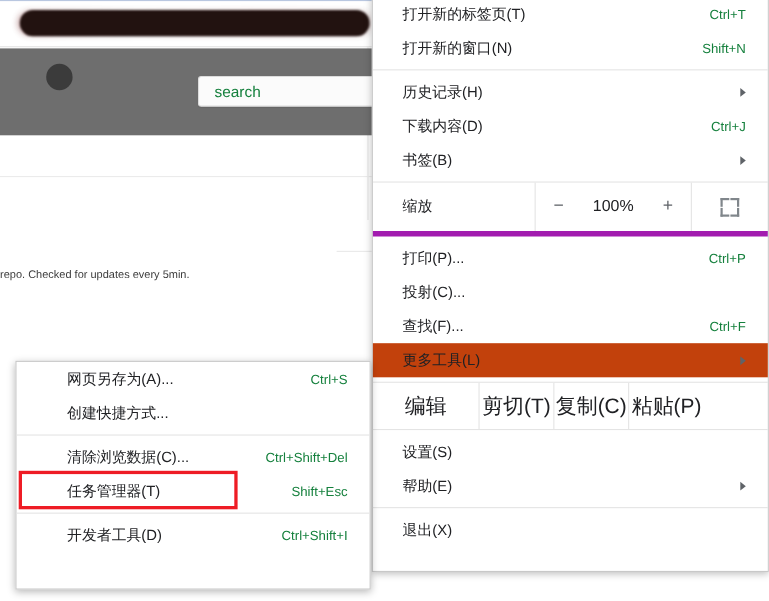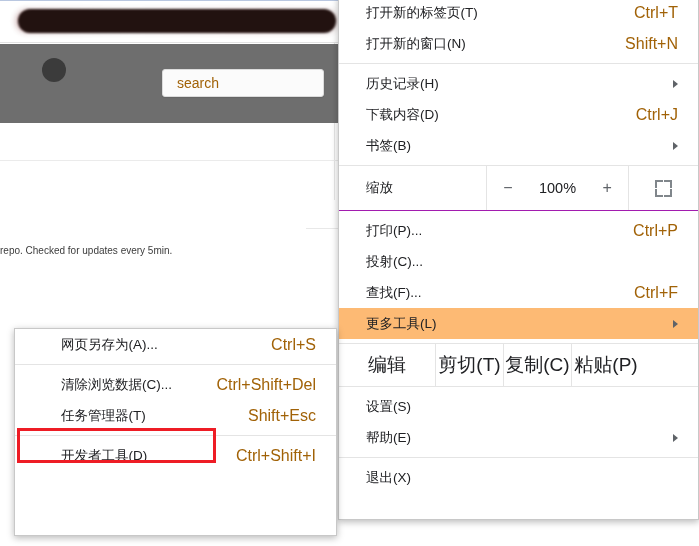--- a/index.html
+++ b/index.html
@@ -59,31 +59,31 @@
   }
   #avatar-circle {
     position: absolute;
     left: 42px; top: 14px;
     width: 24px; height: 24px;
     border-radius: 50%;
     background: #3b3b3b;
   }
   #search-box {
     position: absolute;
-    left: 162px; top: 25px;
+    left: 180px; top: 25px;
     width: 162px; height: 28px;
     background: #fbfbfb;
     border: 1px solid #dcdcdc;
     border-radius: 3px;
     box-sizing: border-box;
     box-shadow: 0 1px 1px rgba(0,0,0,.08);
     display: flex;
     align-items: center;
     padding-left: 14px;
-    color: #a16207;
+    color: #15803d;
     font-size: 14px;
   }
   #page-body-text {
     position: absolute;
     left: 0; top: 245px;
     width: 336px;
     font-size: 10px;
     color: #3c3c3c;
     white-space: nowrap;
   }
@@ -117,26 +117,26 @@
   .mi {
     position: relative;
     height: 31px;
     display: flex;
     align-items: center;
     box-sizing: border-box;
     cursor: default;
     font-size: 13.5px;
     color: #202124;
   }
-  .mi.hl { background: #fdba74; justify-content: flex-end; }
+  .mi.hl { background: #c2410c; justify-content: flex-end; }
   .mi .label { white-space: nowrap; }
   .mi .accel {
     margin-left: auto;
-    color: #a16207;
-    font-size: 16px;
+    color: #15803d;
+    font-size: 12px;
     white-space: nowrap;
   }
   .mi .arrow {
     margin-left: auto;
     width: 0; height: 0;
     border-left: 5px solid #5f6368;
     border-top: 4px solid transparent;
     border-bottom: 4px solid transparent;
   }
   .sep {
@@ -151,21 +151,21 @@
     width: 361px; height: 524px;
   }
   #chrome-menu .mi { padding: 0 20px 0 27px; }
 
   
   #zoom-row {
     height: 44px;
     display: flex;
     align-items: stretch;
     border-top: 1px solid #e4e4e4;
-    border-bottom: 1px solid #a21caf;
+    border-bottom: 5px solid #a21caf;
     margin: 4px 0;
   }
   #zoom-label {
     width: 147px;
     display: flex; align-items: center;
     padding-left: 27px;
     box-sizing: border-box;
     font-size: 13.5px;
   }
   #zoom-controls {
@@ -340,20 +340,23 @@
   <div class="mi">
     <span class="label">退出(X)</span>
   </div>
 </div>
 
 <div class="menu" id="tools-menu">
   <div class="mi">
     <span class="label">网页另存为(A)...</span>
     <span class="accel">Ctrl+S</span>
   </div>
+  <div class="mi">
+    <span class="label">创建快捷方式...</span>
+  </div>
 
   <div class="sep"></div>
 
   <div class="mi">
     <span class="label">清除浏览数据(C)...</span>
     <span class="accel">Ctrl+Shift+Del</span>
   </div>
   <div class="mi">
     <span class="label">任务管理器(T)</span>
     <span class="accel">Shift+Esc</span>

